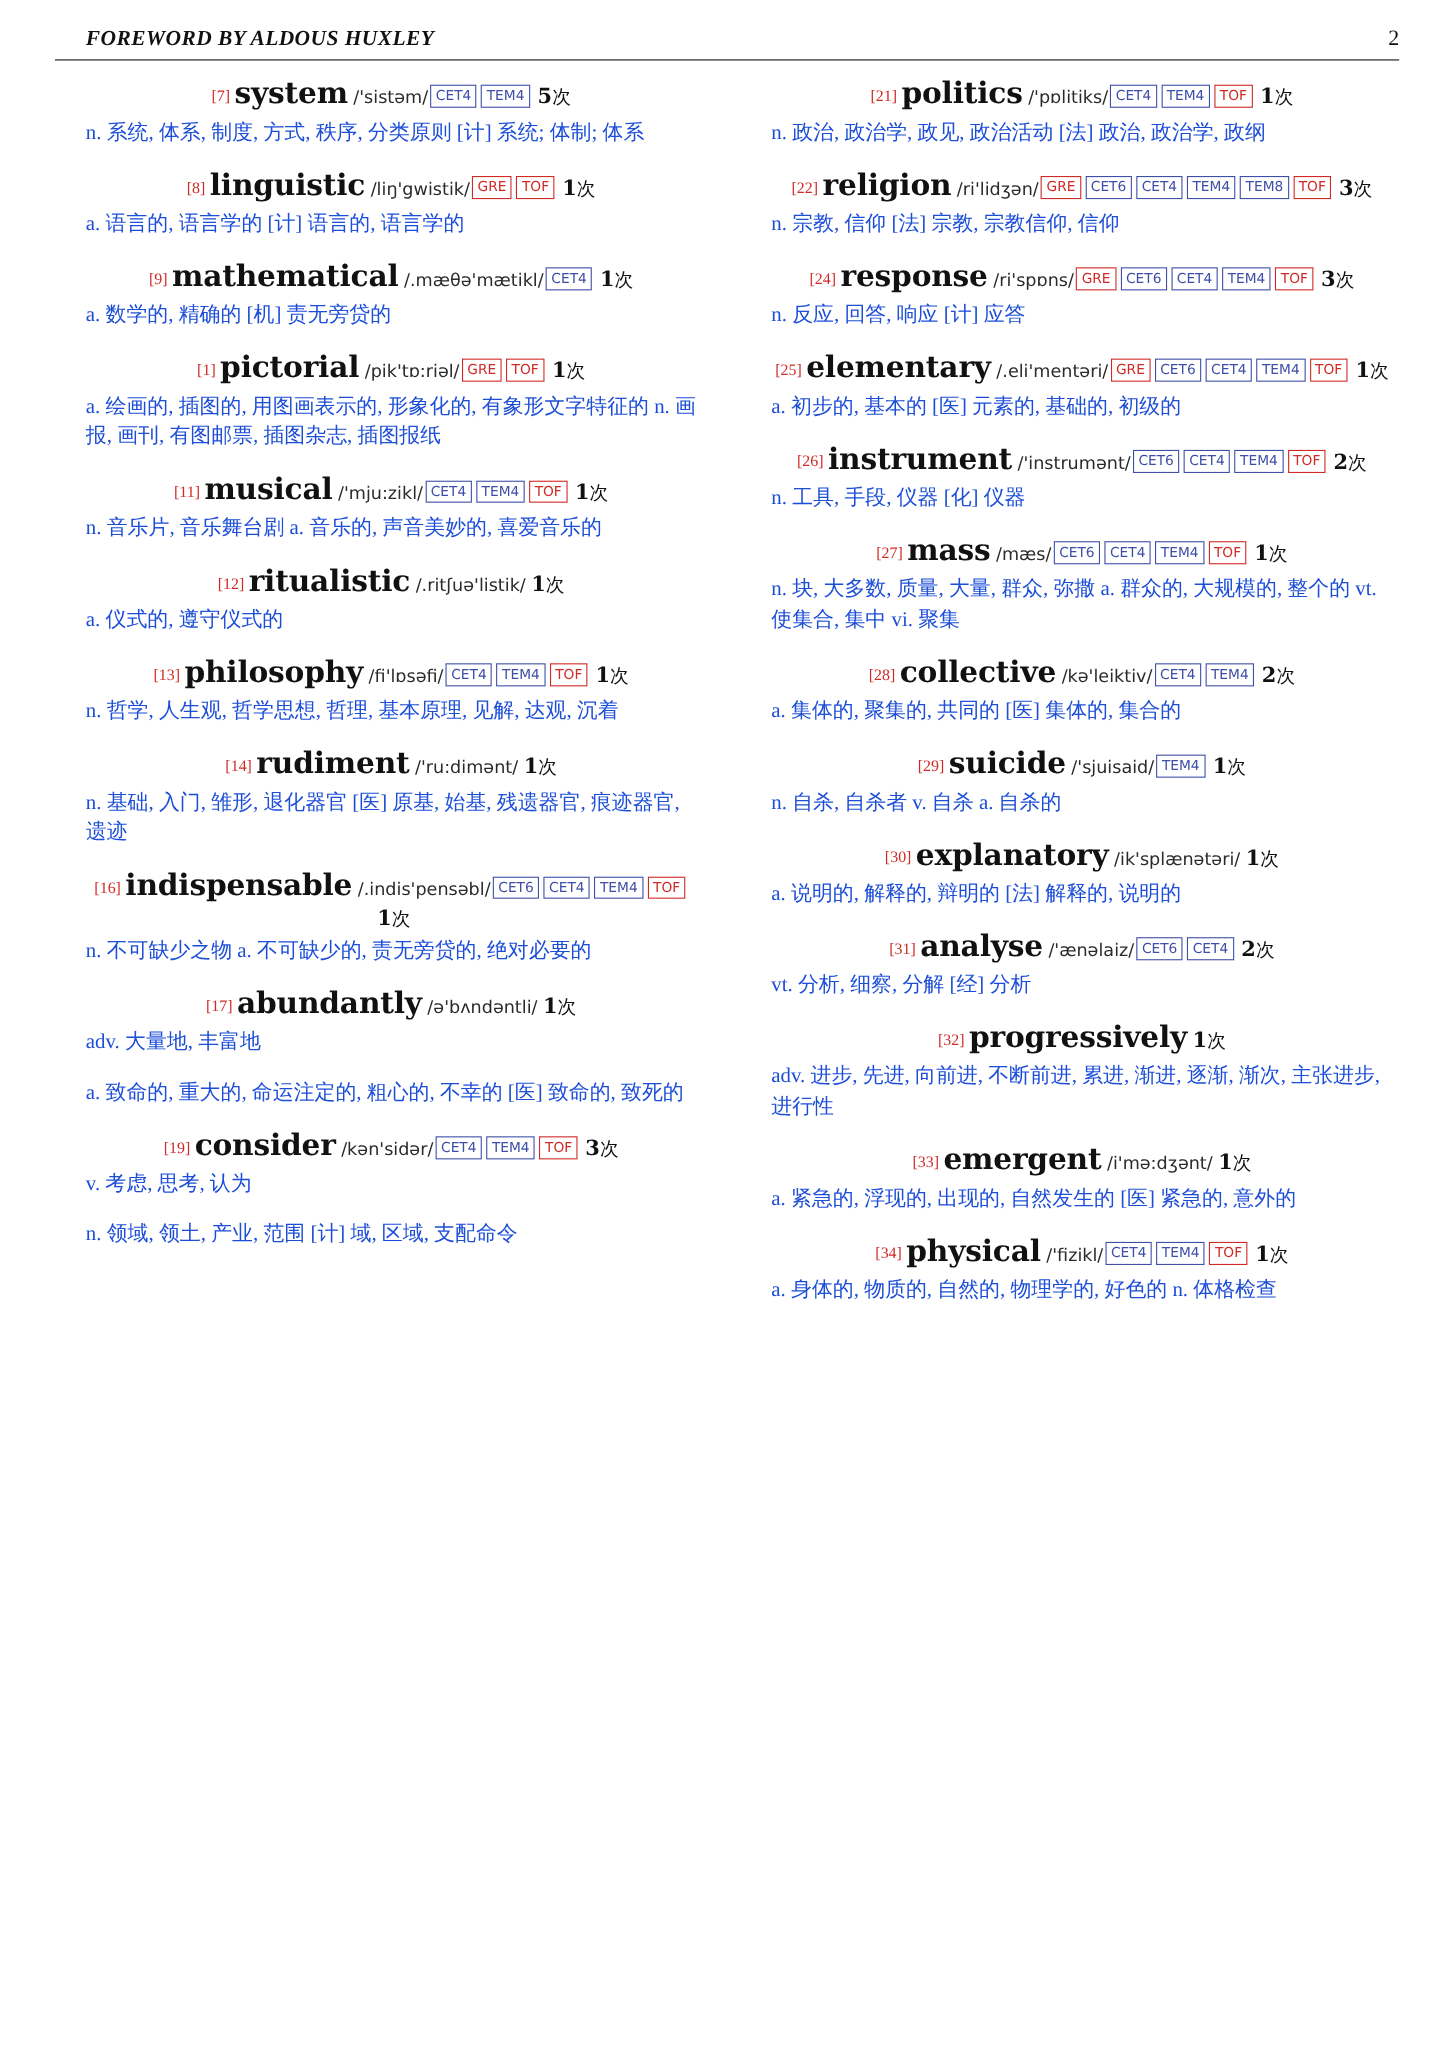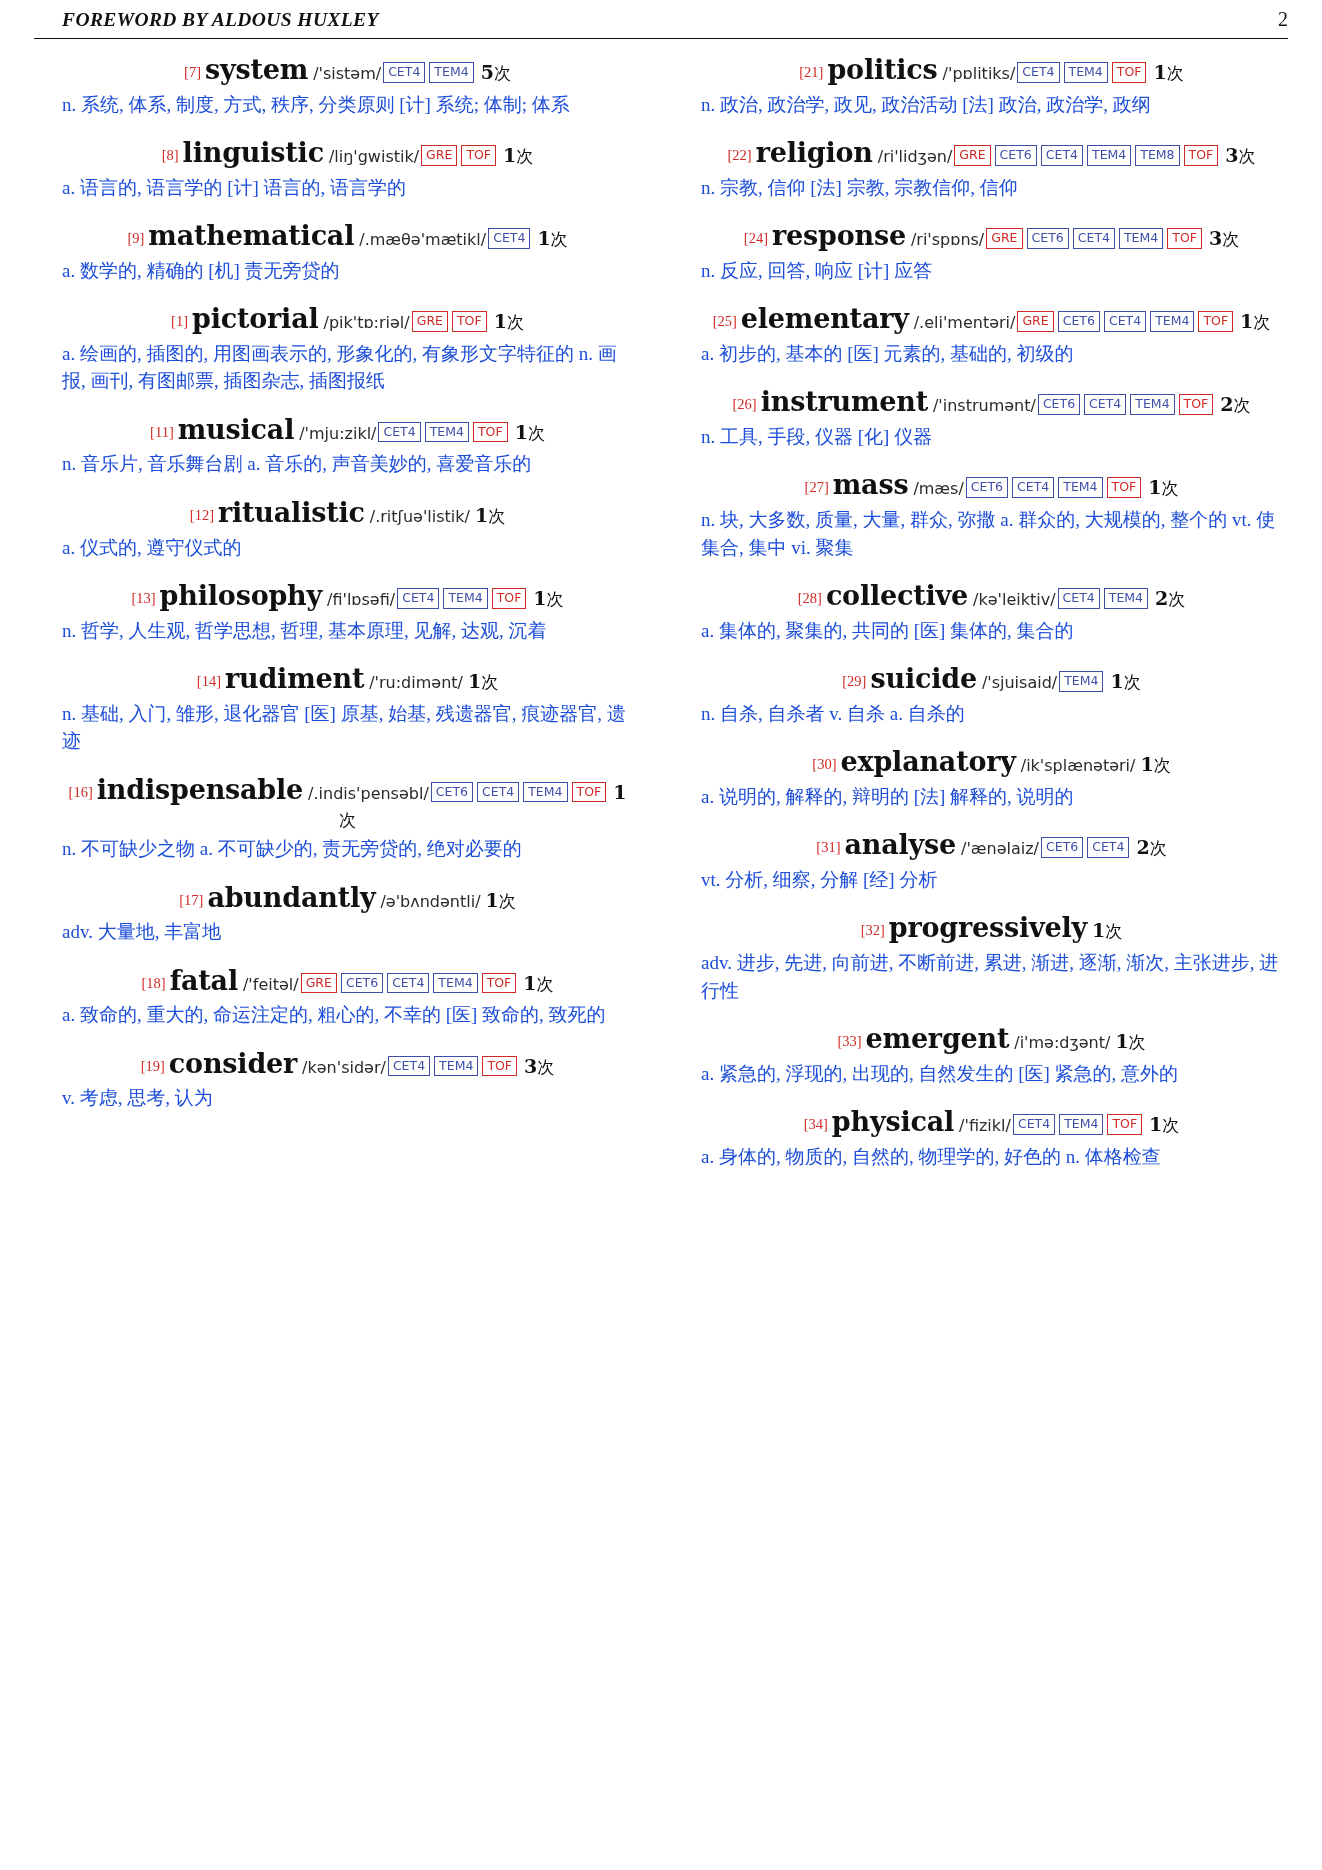--- a/index.html
+++ b/index.html
@@ -2,21 +2,21 @@
 <html><head>
 <meta charset="utf-8">
 <style>
   html, body { margin:0; padding:0; }
   body {
     width:1322px; min-height:1870px;
     background:#ffffff;
     font-family:"Liberation Serif", serif;
     color:#111;
   }
-  .page { position:relative; width:1322px; min-height:1870px; padding:0; box-sizing:border-box; }
+  .page { position:relative; width:1322px; min-height:1870px; padding:16px; box-sizing:border-box; }
 
   
   .header {
     display:flex; align-items:flex-end; justify-content:space-between;
     padding:8px 34px 4px 62px;
   }
   .header-title {
     font-family:"Liberation Serif", serif;
     font-style:italic; font-weight:bold;
     font-size:19.5px; letter-spacing:.4px;
@@ -146,28 +146,28 @@
         </div>
         <div class="entry">
           <div class="line1"><span class="idx">[16]</span><span class="word">indispensable</span><span class="phon">/.indis'pensəbl/</span><span class="tag">CET6</span><span class="tag">CET4</span><span class="tag">TEM4</span><span class="tag red">TOF</span><span class="count"><span>1</span><span class="ci">次</span></span></div>
           <div class="defn">n. 不可缺少之物 a. 不可缺少的, 责无旁贷的, 绝对必要的</div>
         </div>
         <div class="entry">
           <div class="line1"><span class="idx">[17]</span><span class="word">abundantly</span><span class="phon">/ə'bʌndəntli/</span><span class="count"><span>1</span><span class="ci">次</span></span></div>
           <div class="defn">adv. 大量地, 丰富地</div>
         </div>
         <div class="entry">
-          <div class="line1"><span class="idx">[18]</span><span class="word">fatal</span><span class="phon">/'feitəl/</span><span class="tag red">GRE</span><span class="tag">CET6</span><span class="tag">CET4</span><span class="tag">TEM4</span><span class="tag red">TOF</span><span class="count"><span>1</span><span class="ci">次</span></span></div>
           <div class="defn">a. 致命的, 重大的, 命运注定的, 粗心的, 不幸的 [医] 致命的, 致死的</div>
         </div>
         <div class="entry">
           <div class="line1"><span class="idx">[19]</span><span class="word">consider</span><span class="phon">/kən'sidər/</span><span class="tag">CET4</span><span class="tag">TEM4</span><span class="tag red">TOF</span><span class="count"><span>3</span><span class="ci">次</span></span></div>
           <div class="defn">v. 考虑, 思考, 认为</div>
         </div>
         <div class="entry">
+          <div class="defn">n. 领域, 领土, 产业, 范围 [计] 域, 区域, 支配命令</div>
         </div>
       </div>
     <div class="col right" id="col-right">
         <div class="entry">
           <div class="line1"><span class="idx">[21]</span><span class="word">politics</span><span class="phon">/'pɒlitiks/</span><span class="tag">CET4</span><span class="tag">TEM4</span><span class="tag red">TOF</span><span class="count"><span>1</span><span class="ci">次</span></span></div>
           <div class="defn">n. 政治, 政治学, 政见, 政治活动 [法] 政治, 政治学, 政纲</div>
         </div>
         <div class="entry">
           <div class="line1"><span class="idx">[22]</span><span class="word">religion</span><span class="phon">/ri'lidʒən/</span><span class="tag red">GRE</span><span class="tag">CET6</span><span class="tag">CET4</span><span class="tag">TEM4</span><span class="tag">TEM8</span><span class="tag red">TOF</span><span class="count"><span>3</span><span class="ci">次</span></span></div>
           <div class="defn">n. 宗教, 信仰 [法] 宗教, 宗教信仰, 信仰</div>

